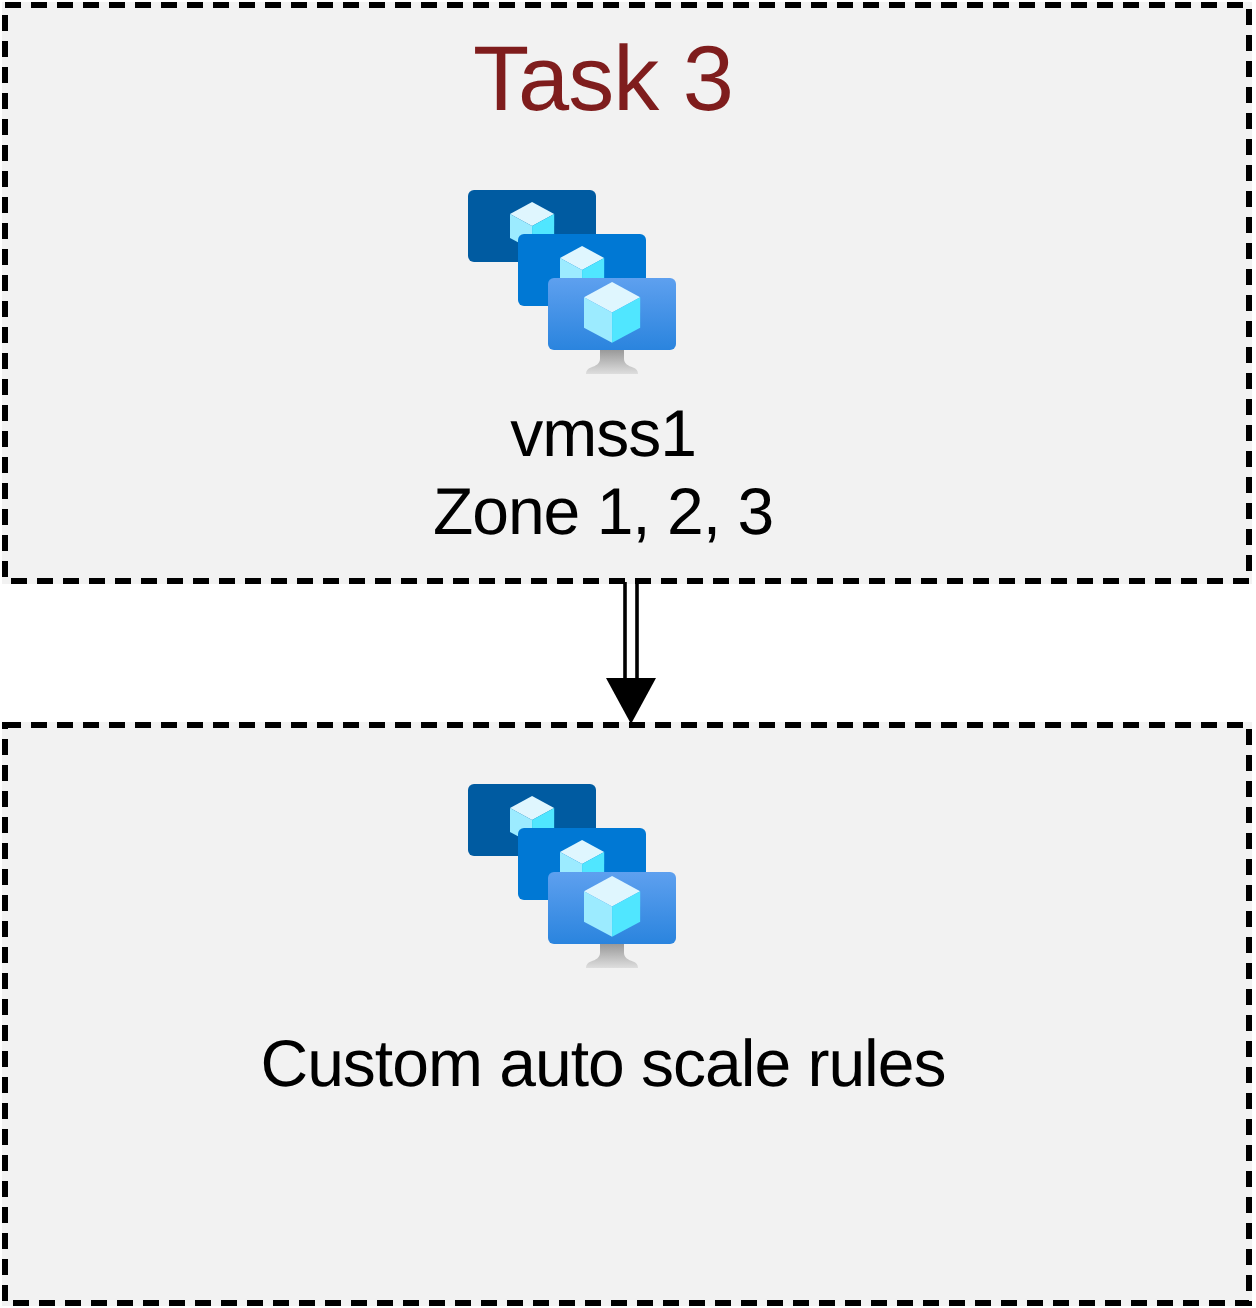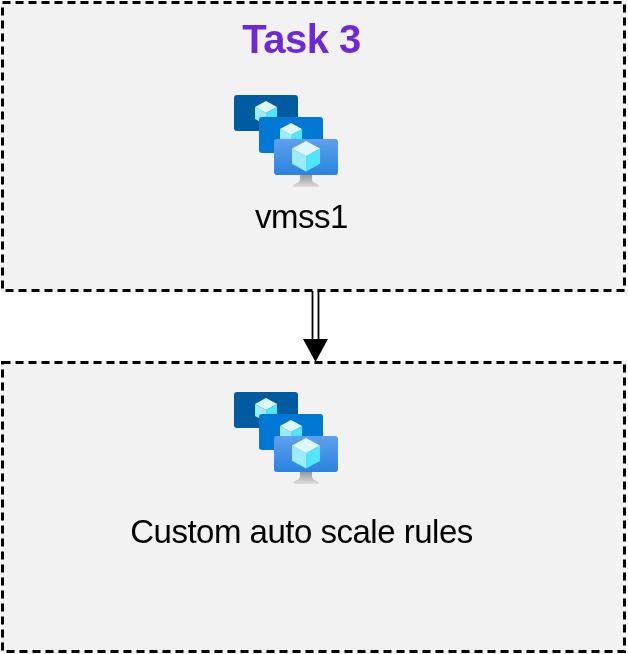--- a/index.html
+++ b/index.html
@@ -30,26 +30,25 @@
   }
   .task-box .border-svg {
     position: absolute;
     inset: 0;
     pointer-events: none;
   }
   #task3-box { top: 1px; height: 291px; }
   #task4-box { top: 361px; height: 292px; }
 
   .task-title {
-    font-size: 40px;
+    font-size: 46px;
     line-height: 41px;
-    color: #6d28d9;
+    color: #7f1d1d;
     letter-spacing: -0.5px;
     white-space: nowrap;
-    font-weight: bold;
   }
   #task3-box .task-title { margin-top: 18px; }
   #task4-box .task-title { margin-top: 26px; }
 
   .vmss-icon-wrap {
     width: 104px;
     height: 92px;
     transform: translateX(-16px);
   }
   #task3-box .vmss-icon-wrap { margin-top: 35px; }
@@ -117,20 +116,21 @@
       <rect x="1.5" y="1.5" width="622" height="288" fill="none" stroke="#000000" stroke-width="3" stroke-dasharray="8 5"></rect>
     </svg>
     <div class="task-title">Task 3</div>
     <div class="vmss-icon-wrap">
       <svg width="104" height="92" viewBox="0 0 104 92">
           <use href="#vmss-icon-shape"></use>
         </svg>
     </div>
     <div class="labels">
       <div class="box-label">vmss1</div>
+      <div class="box-label">Zone 1, 2, 3</div>
     </div>
   </div>
 
   <svg class="flow-arrow" viewBox="0 0 34 72">
     <line x1="13.5" y1="0" x2="13.5" y2="52" stroke="#000000" stroke-width="1.8"></line>
     <line x1="19.5" y1="0" x2="19.5" y2="52" stroke="#000000" stroke-width="1.8"></line>
     <polygon points="4,48 29,48 16.5,71" fill="#000000"></polygon>
   </svg>
 
   <div class="task-box" id="task4-box">

